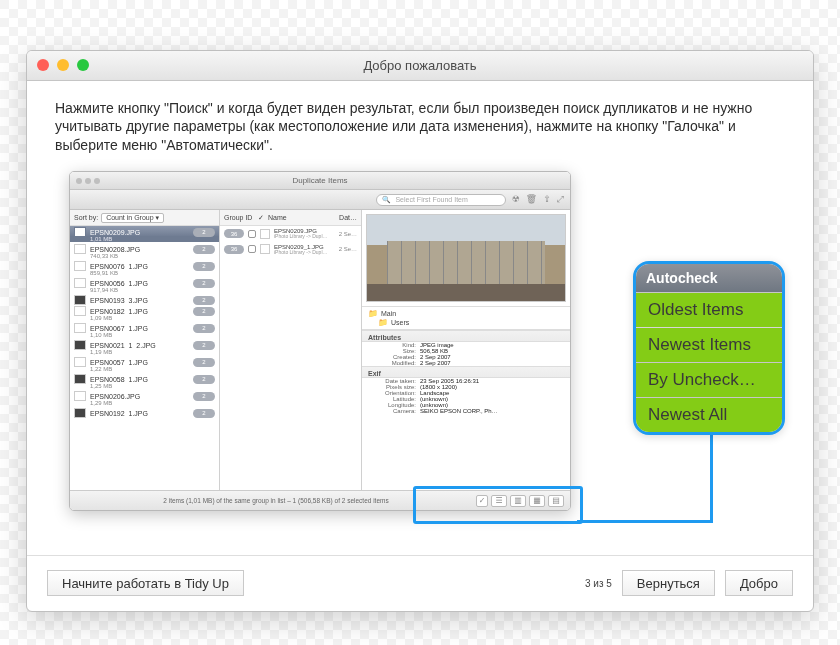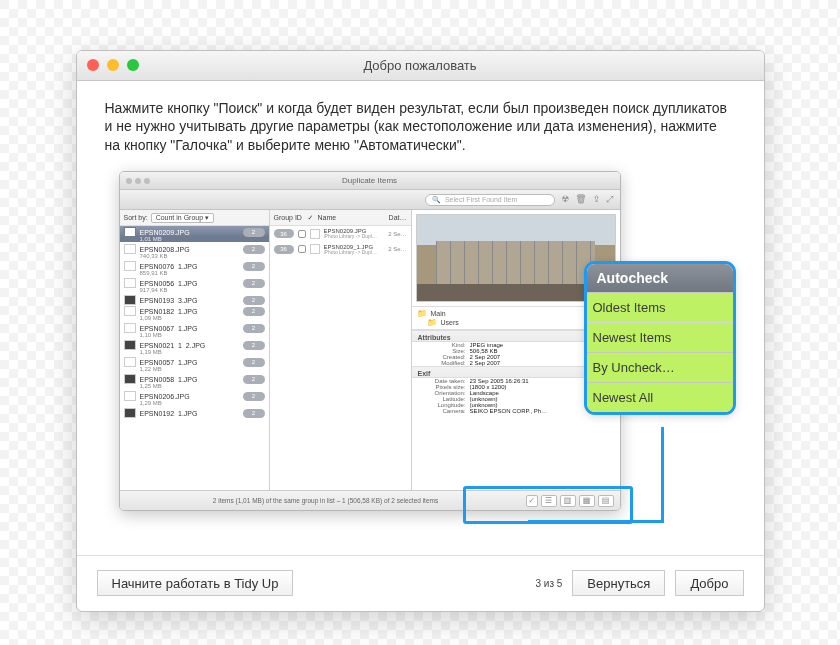--- a/index.html
+++ b/index.html
@@ -11,21 +11,21 @@
     height: 645px;
     display: flex;
     align-items: center;
     justify-content: center;
     font-size: 12px;
     color: #2a2a2a;
   }
 
   
   .win {
-    width: 689px;
+    width: 788px;
     height: 562px;
     background: #fff;
     border: 1px solid #bfbfbf;
     border-radius: 6px;
     box-shadow: 0 8px 30px rgba(0,0,0,.18);
     display: flex;
     flex-direction: column;
     overflow: hidden;
     margin-top: 16px;
   }
@@ -157,35 +157,35 @@
   }
   .ia-footer .status { flex:1; text-align:center; }
   .ia-footer .vbtn { width:16px; height:12px; border:1px solid #bbb; border-radius:2px; margin-left:3px; background:#fff; display:flex; align-items:center; justify-content:center; font-size:8px; color:#888;}
   .ia-footer .chk { width:12px; height:12px; border:1px solid #bbb; border-radius:2px; background:#fff; display:flex; align-items:center; justify-content:center; font-size:8px; color:#888;}
 
   
   .callout {
     position:absolute; right: 0; top: 90px;
     width: 152px;
     border: 3px solid #1e9af0;
-    border-radius: 11px;
+    border-radius: 16px;
     background: #f6f6f6;
     box-shadow: 0 2px 8px rgba(0,0,0,.15);
     overflow:hidden;
     z-index: 5;
   }
   .callout .cl-head {
     background: linear-gradient(#8f9299,#6f7782);
     color:#fff; font-size:14px; font-weight:600;
     padding: 6px 10px;
   }
   .callout .cl-item {
-    font-size:13px; padding:7px 6px; color:#3a3a3a;
+    font-size:17px; padding:7px 12px; color:#3a3a3a;
     border-top:1px solid #d7d7d7;
-    background:#bef264;
+    background:#84cc16;
   }
   .callout .cl-group { border-top:1px solid #c7c7c7; }
 
   .connector-v {
     position:absolute;
     right: 72px; top: 256px;
     width: 3px; height: 96px;
     background:#1e9af0;
   }
   .connector-h {

